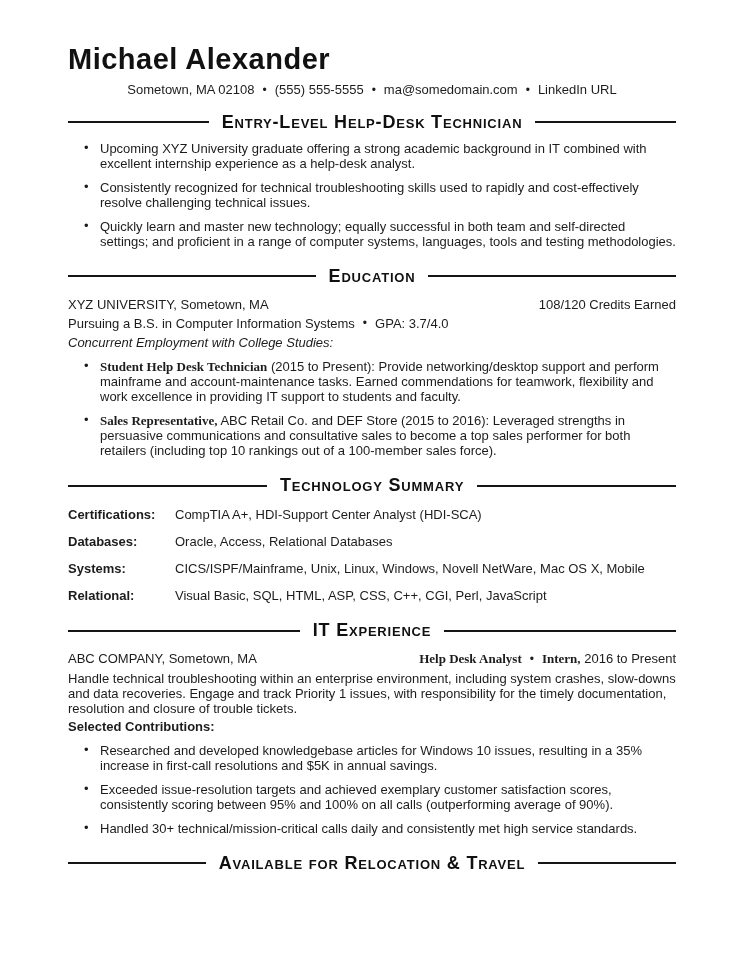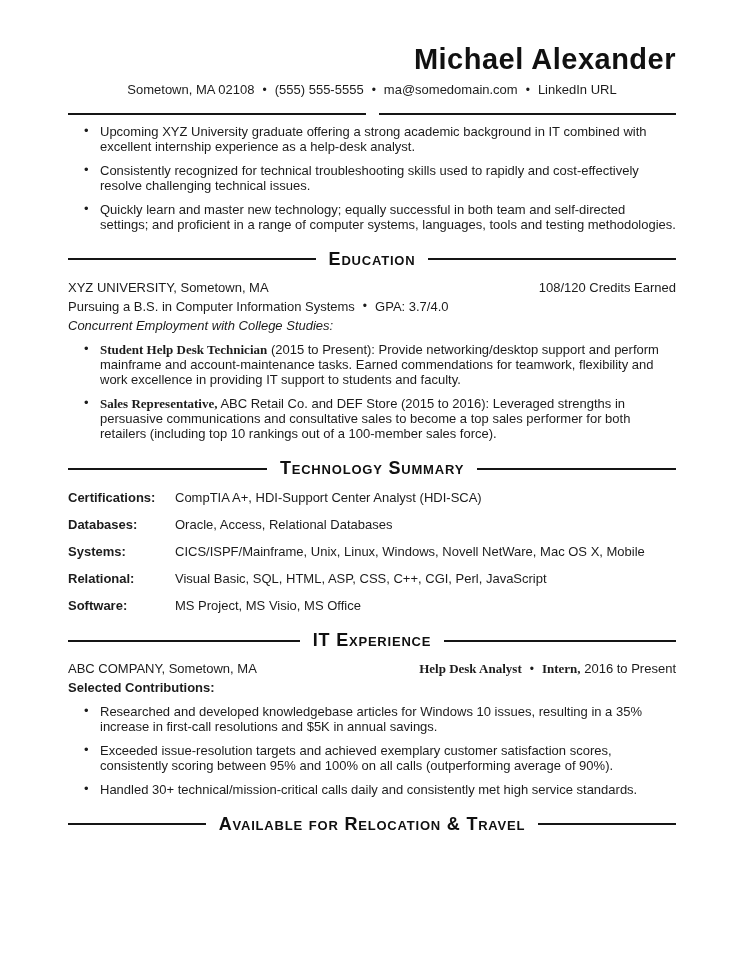--- a/index.html
+++ b/index.html
@@ -11,21 +11,21 @@
     color: #1c1c1c;
     font-family: "Liberation Sans", "DejaVu Sans", sans-serif;
     font-size: 13px;
     line-height: 15px;
     overflow: hidden;
   }
   .page { padding: 42px 67px 0 68px; }
 
   .name {
     margin: 0;
-    text-align: right;
+    text-align: left;
     font-size: 29px;
     line-height: 34px;
     font-weight: bold;
     letter-spacing: 0.5px;
     color: #111;
   }
   .contact {
     margin-top: 6px;
     text-align: center;
     white-space: nowrap;
@@ -89,20 +89,21 @@
 
 <div class="page">
 
   <h1 class="name">Michael Alexander</h1>
   <div class="contact">
     <span>Sometown, MA 02108</span><span class="sep">•</span><span>(555) 555-5555</span><span class="sep">•</span><span>ma@somedomain.com</span><span class="sep">•</span><span>LinkedIn URL</span>
   </div>
 
   <div class="sec-heading mt-head1">
     <span class="rule"></span>
+    <span class="sec-text">Entry-Level Help-Desk Technician</span>
     <span class="rule"></span>
   </div>
   <ul class="bullets">
     <li>Upcoming XYZ University graduate offering a strong academic background in IT combined with excellent internship experience as a help-desk analyst.</li>
     <li>Consistently recognized for technical troubleshooting skills used to rapidly and cost-effectively resolve challenging technical issues.</li>
     <li>Quickly learn and master new technology; equally successful in both team and self-directed settings; and proficient in a range of computer systems, languages, tools and testing methodologies.</li>
   </ul>
 
   <div class="sec-heading mt-head">
     <span class="rule"></span>
@@ -143,38 +144,35 @@
       <span class="tech-value">Oracle, Access, Relational Databases</span>
     </div>
     <div class="tech-row">
       <span class="tech-label">Systems:</span>
       <span class="tech-value">CICS/ISPF/Mainframe, Unix, Linux, Windows, Novell NetWare, Mac OS X, Mobile</span>
     </div>
     <div class="tech-row">
       <span class="tech-label">Relational:</span>
       <span class="tech-value">Visual Basic, SQL, HTML, ASP, CSS, C++, CGI, Perl, JavaScript</span>
     </div>
-    <div class="tech-row">
-      <span class="tech-label">Software:</span>
-      <span class="tech-value">MS Project, MS Visio, MS Office</span>
-    </div>
   </div>
 
   <div class="sec-heading mt-head">
     <span class="rule"></span>
     <span class="sec-text">IT Experience</span>
     <span class="rule"></span>
   </div>
   <div class="row row-first split">
     <span>ABC COMPANY, Sometown, MA</span>
     <span class="role-line">
       <span class="b">Help Desk Analyst</span><span class="sep">•</span><span class="b">Intern,</span>
       <span>2016 to Present</span>
     </span>
   </div>
+  <p class="para">Handle technical troubleshooting within an enterprise environment, including system crashes, slow-downs and data recoveries. Engage and track Priority 1 issues, with responsibility for the timely documentation, resolution and closure of trouble tickets.</p>
   <div class="contrib-label">Selected Contributions:</div>
   <ul class="bullets">
     <li>Researched and developed knowledgebase articles for Windows 10 issues, resulting in a 35% increase in first-call resolutions and $5K in annual savings.</li>
     <li>Exceeded issue-resolution targets and achieved exemplary customer satisfaction scores, consistently scoring between 95% and 100% on all calls (outperforming average of 90%).</li>
     <li>Handled 30+ technical/mission-critical calls daily and consistently met high service standards.</li>
   </ul>
 
   <div class="sec-heading mt-head">
     <span class="rule"></span>
     <span class="sec-text">Available for Relocation &amp; Travel</span>

